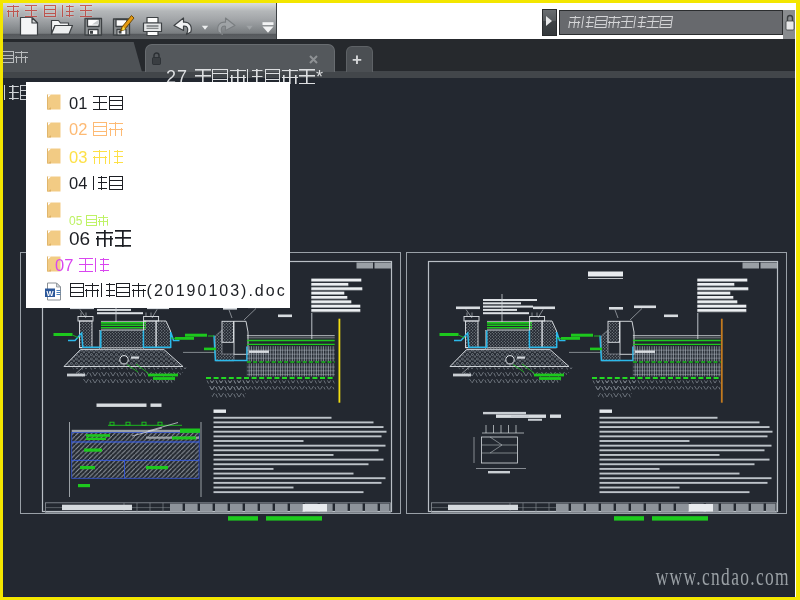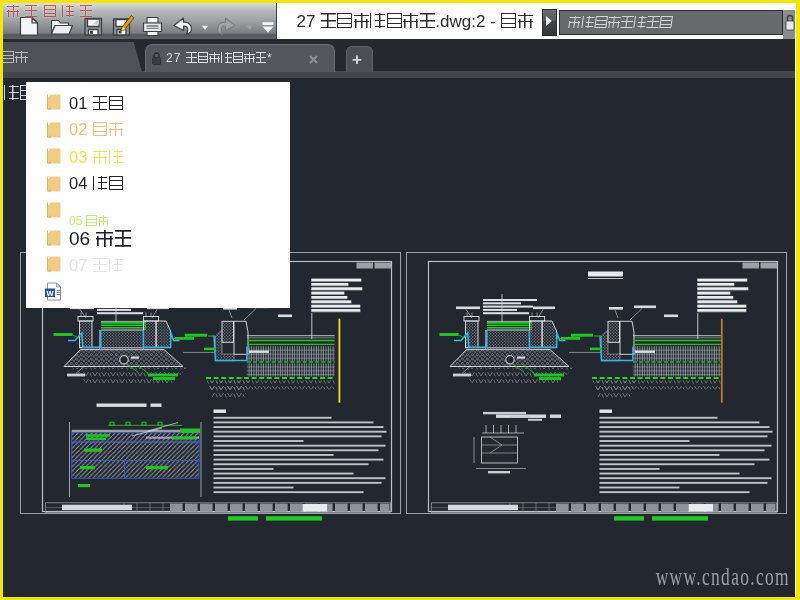--- a/index.html
+++ b/index.html
@@ -389,40 +389,39 @@
 <path d="M143.5 23 h12" stroke-width="1" fill="none"></path>
 <path d="M143.5 25.3 h12" stroke-width="0.7" fill="none"></path>
 </g>
 <path d="M171 22.5 L180.5 15 L180.5 19.2 C186.5 18.4 189.5 23 187.8 29 L183.5 31.5 C186 25.5 184.5 22.6 180.5 23.2 L180.5 27.5 Z" fill="#f2f3f4" stroke="#3d4144" stroke-width="1.2" stroke-linejoin="round"></path>
 <polygon points="198.8,22.8 205.2,22.8 202,26.8" fill="#eceeef"></polygon>
 <path d="M232 22.5 L222.5 15 L222.5 19.2 C216.5 18.4 213.5 23 215.2 29 L219.5 31.5 C217 25.5 218.5 22.6 222.5 23.2 L222.5 27.5 Z" fill="#9fa3a6" stroke="#7a7e81" stroke-width="1.1" stroke-linejoin="round"></path>
 <polygon points="243.2,22.8 249.8,22.8 246.5,26.8" fill="#9fa3a6"></polygon>
 <rect x="259.5" y="19.2" width="11" height="2.8" fill="#f2f3f4"></rect>
 <polygon points="259.5,23.6 270.5,23.6 265,29.8" fill="#f2f3f4"></polygon>
 </svg>
-<div class="abs" style="left:284px;top:12px;width:262px;height:22px;font-size:17px;color:#2b2b2b;text-align:center;white-space:nowrap">27 <i class="g ga"></i><i class="g gb"></i><i class="g gc"></i><i class="g gd"></i><i class="g gb"></i><i class="g gc"></i><i class="g ga"></i>.dwg:2 - <i class="g gb"></i><i class="g gc"></i></div>
 <div class="abs" style="left:542px;top:9px;width:15px;height:27px;background:linear-gradient(#6a6e71 0%,#55595c 45%,#3f4346 46%,#35393c 100%);border:1px solid #2a2c2e"></div>
 <div class="abs" style="left:546px;top:16px;width:0;height:0;border-left:6px solid #e8e9ea;border-top:5px solid transparent;border-bottom:5px solid transparent"></div>
 <div class="abs" style="left:559px;top:10px;width:224px;height:25px;background:#67696d;border:1px solid #2b2d2f"></div>
 <div class="abs" style="left:568px;top:15px;width:200px;height:16px;font-size:13.5px;color:#d4d5d7;transform:skewX(-8deg);white-space:nowrap"><i class="g gc"></i><i class="g gd"></i><i class="g gb"></i><i class="g gc"></i><i class="g ga"></i><i class="g gd"></i><i class="g ga"></i><i class="g gb"></i></div>
 <div class="abs" style="left:783px;top:10px;width:13px;height:29px;background:#898c8f"></div>
 <svg class="abs" style="left:783px;top:12px" width="13" height="24" viewBox="0 0 13 24">
 <rect x="3" y="9" width="8" height="9" rx="1" fill="#e8e9ea" stroke="#3c4042" stroke-width="0.8"></rect>
 <path d="M4.5 9 v-3 a2.5 2.5 0 0 1 5 0 v3" fill="none" stroke="#3c4042" stroke-width="1.4"></path>
 </svg>
 <div class="abs" style="left:3px;top:39px;width:793px;height:39px;background:#26292d"></div>
 <div class="abs" style="left:3px;top:71px;width:793px;height:7px;background:#42464a"></div>
 <div class="abs" style="left:3px;top:42px;width:139px;height:30px;background:#4e5256;clip-path:polygon(0 0,94% 0,100% 100%,0 100%)"></div>
 <div class="abs" style="left:1px;top:49px;font-size:14px;color:#b9bcbe;width:34px;overflow:hidden;white-space:nowrap"><i class="g gb"></i><i class="g gc"></i></div>
 <div class="abs" style="left:145px;top:44px;width:190px;height:28px;background:#54585c;border:1px solid #686c70;border-bottom:none;border-radius:7px 7px 0 0"></div>
 <svg class="abs" style="left:151px;top:52px" width="11" height="13" viewBox="0 0 11 13">
 <rect x="1.5" y="5.5" width="8" height="7" rx="1" fill="#3a3e42" stroke="#24282c" stroke-width="0.7"></rect>
 <path d="M3 5.5 v-2 a2.5 2.5 0 0 1 5 0 v2" fill="none" stroke="#2c3034" stroke-width="1.5"></path>
 </svg>
-<div class="abs" style="left:166px;top:51px;font-size:12px;letter-spacing:1px;color:#dcdee0;white-space:nowrap">27 <i class="g ga"></i><i class="g gb"></i><i class="g gc"></i><i class="g gd"></i><i class="g gb"></i><i class="g gc"></i><i class="g ga"></i>*</div>
+<div class="abs" style="left:166px;top:67px;font-size:18px;letter-spacing:1px;color:#dcdee0;white-space:nowrap">27 <i class="g ga"></i><i class="g gb"></i><i class="g gc"></i><i class="g gd"></i><i class="g gb"></i><i class="g gc"></i><i class="g ga"></i>*</div>
 <svg class="abs" style="left:308px;top:54px" width="11" height="11" viewBox="0 0 11 11">
 <path d="M2 2 l7 7 M9 2 l-7 7" stroke="#8e9194" stroke-width="2"></path>
 </svg>
 <div class="abs" style="left:346px;top:46px;width:27px;height:26px;background:#4b4f53;border:1px solid #5e6266;border-bottom:none;border-radius:6px 6px 0 0"></div>
 <div class="abs" style="left:352px;top:50px;font-size:17px;color:#d4d6d8;font-weight:bold">+</div>
 <div class="abs" style="left:3px;top:84px;font-size:17px;color:#ccd0d4"><i class="g gd"></i><i class="g gb"></i></div>
 <div class="abs" style="left:26px;top:82px;width:264px;height:226px;background:#ffffff"></div>
 <svg class="abs" style="left:47px;top:94px" width="14" height="16" viewBox="0 0 14 16">
 <path d="M0.5 0.5 h13 v15 h-13 z" fill="#f2cb84"></path>
 <path d="M0.5 0.5 h3.5 l-3.5 3.5 z" fill="#fff"></path>
@@ -464,27 +463,28 @@
 <path d="M0.5 15.5 l3.5 -2.2 v2.2 z" fill="#dcb065"></path>
 <path d="M0.5 0.5 v15" stroke="#e0b66c" stroke-width="1"></path>
 </svg>
 <div class="abs" style="left:69px;top:228px;font-size:19px;color:#1d1f24;white-space:nowrap">06 <i class="g gc"></i><i class="g ga"></i></div>
 <svg class="abs" style="left:47px;top:256px" width="14" height="16" viewBox="0 0 14 16">
 <path d="M0.5 0.5 h13 v15 h-13 z" fill="#f2cb84"></path>
 <path d="M0.5 0.5 h3.5 l-3.5 3.5 z" fill="#fff"></path>
 <path d="M0.5 15.5 l3.5 -2.2 v2.2 z" fill="#dcb065"></path>
 <path d="M0.5 0.5 v15" stroke="#e0b66c" stroke-width="1"></path>
 </svg>
-<div class="abs" style="left:69px;top:256px;font-size:16.5px;color:#e5e5e5;white-space:nowrap">07 <i class="g ga"></i><i class="g gd"></i></div>
+<div class="abs" style="left:55px;top:256px;font-size:16.5px;color:#d946ef;white-space:nowrap">07 <i class="g ga"></i><i class="g gd"></i></div>
 <svg class="abs" style="left:44px;top:282px" width="19" height="19" viewBox="0 0 19 19">
 <path d="M3.5 1 h9 l4 4 v13 h-13 z" fill="#fff" stroke="#8a9096" stroke-width="1"></path>
 <path d="M12.5 1 l4 4 h-4 z" fill="#d8dce0" stroke="#8a9096" stroke-width="0.8"></path>
 <rect x="1" y="6.5" width="10" height="8.5" fill="#2b579a"></rect>
 <text x="6" y="13.5" font-size="7.5" fill="#fff" text-anchor="middle" font-weight="bold" font-family="Liberation Sans">W</text>
 <path d="M12.5 8.5 h4 M12.5 10.5 h4 M12.5 12.5 h4" stroke="#4a7ebb" stroke-width="1.1"></path>
 </svg>
+<div class="abs" style="left:69px;top:282px;font-size:16px;color:#1d1f24;white-space:nowrap"><i class="g gb"></i><i class="g gc"></i><i class="g gd"></i><i class="g gb"></i><i class="g gc"></i><span style="letter-spacing:2px">(20190103).doc</span></div>
 <div class="abs" style="left:4px;top:4px;font-size:13.5px;color:#c23028;opacity:0.72;white-space:nowrap;filter:drop-shadow(0 0 1px rgba(255,255,255,0.7))"><i class="g gc" style="margin:0 3.2px 0 3.2px"></i><i class="g ga" style="margin:0 3.2px 0 3.2px"></i><i class="g gb" style="margin:0 3.2px 0 3.2px"></i><i class="g gd" style="margin:0 3.2px 0 3.2px"></i><i class="g ga" style="margin:0 3.2px 0 3.2px"></i></div>
 <div class="abs" style="left:0;top:0;width:800px;height:3px;background:#f3e600"></div>
 <div class="abs" style="left:0;top:0;width:3px;height:600px;background:#f3e600"></div>
 <div class="abs" style="left:795px;top:3px;width:1px;height:594px;background:#fff"></div>
 <div class="abs" style="left:796px;top:0;width:4px;height:600px;background:#f3e600"></div>
 <div class="abs" style="left:3px;top:596px;width:792px;height:1px;background:#1c2142"></div>
 <div class="abs" style="left:0;top:597px;width:800px;height:3px;background:#f3e600"></div>
 </div>
 </body></html>

